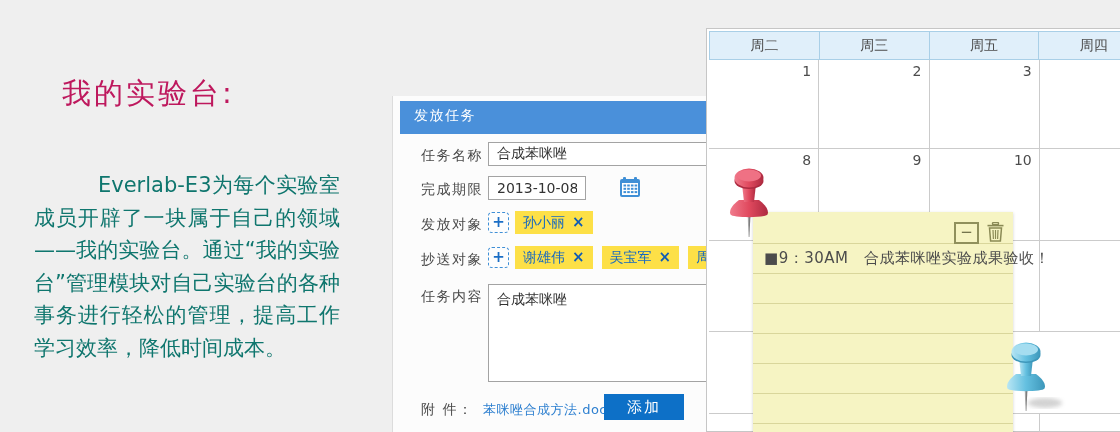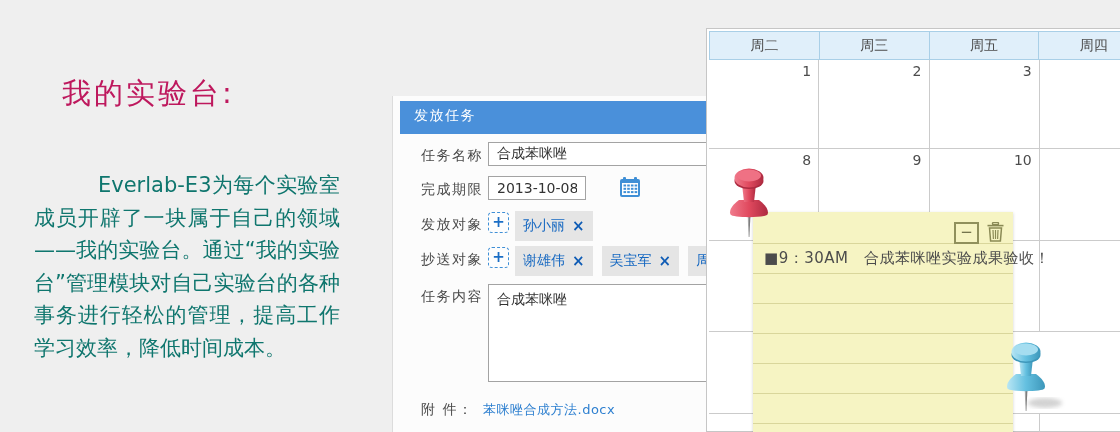--- a/index.html
+++ b/index.html
@@ -25,21 +25,21 @@
                font-family:"DejaVu Sans","Liberation Sans",sans-serif; }
   .inp-name { top:46px; width:270px; }
   .inp-date { top:80px; width:98px; }
   .cal-icon { position:absolute; left:226px; top:80px; width:22px; height:22px; cursor:pointer; }
   .plus-btn { position:absolute; left:95px; width:21px; height:21px; border:1px dashed #3f8fd6;
               border-radius:4px; color:#1b6ec5; font-size:15px; font-weight:bold;
               text-align:center; line-height:18px; cursor:pointer; background:#fdfdfd; }
   .plus1{top:116px} .plus2{top:151px}
   .tag-row { position:absolute; left:122px; display:flex; gap:9px; }
   .tr1{top:115px} .tr2{top:150px}
-  .tag { height:30px; background:#e5e5e5; color:#1668c1; font-size:14px; padding:0 8px;
+  .tag { height:23px; background:#fde047; color:#1668c1; font-size:14px; padding:0 8px;
          display:inline-flex; align-items:center; gap:7px; white-space:nowrap; cursor:default; }
   .tag-x { font-weight:bold; font-size:15px; color:#0f5cb5; cursor:pointer; line-height:1; }
   .task-textarea { position:absolute; left:95px; top:188px; width:270px; height:98px;
                    border:1px solid #a3a3a3; background:#fff; font-size:14px; color:#333;
                    padding:6px 8px; resize:none;
                    font-family:"DejaVu Sans","Liberation Sans",sans-serif; }
   .attach-link { position:absolute; left:90px; top:305px; font-size:13px; color:#2f80d0;
                  letter-spacing:0.5px; cursor:pointer; text-decoration:none; }
   .add-btn { position:absolute; left:211px; top:298px; width:80px; height:26px;
              background:#0d70c7; color:#fff; font-size:15px; letter-spacing:2px;
@@ -137,20 +137,21 @@
         <span>周日</span>
         <span class="tag-x">×</span>
       </span>
     </div>
 
   <div class="f-label lb5">任务内容：</div>
   <textarea class="task-textarea" id="task-content" style="">合成苯咪唑</textarea>
 
   <div class="f-label lb6">附 件：</div>
   <a class="attach-link">苯咪唑合成方法.docx</a>
+  <button class="add-btn">添加</button>
 </div>
 
 <div class="calendar">
   <div class="cal-head" id="cal-head">
       <div class="cal-head-cell">周二</div>
       <div class="cal-head-cell">周三</div>
       <div class="cal-head-cell">周五</div>
       <div class="cal-head-cell">周四</div>
     </div>
   <div id="cal-grid">

